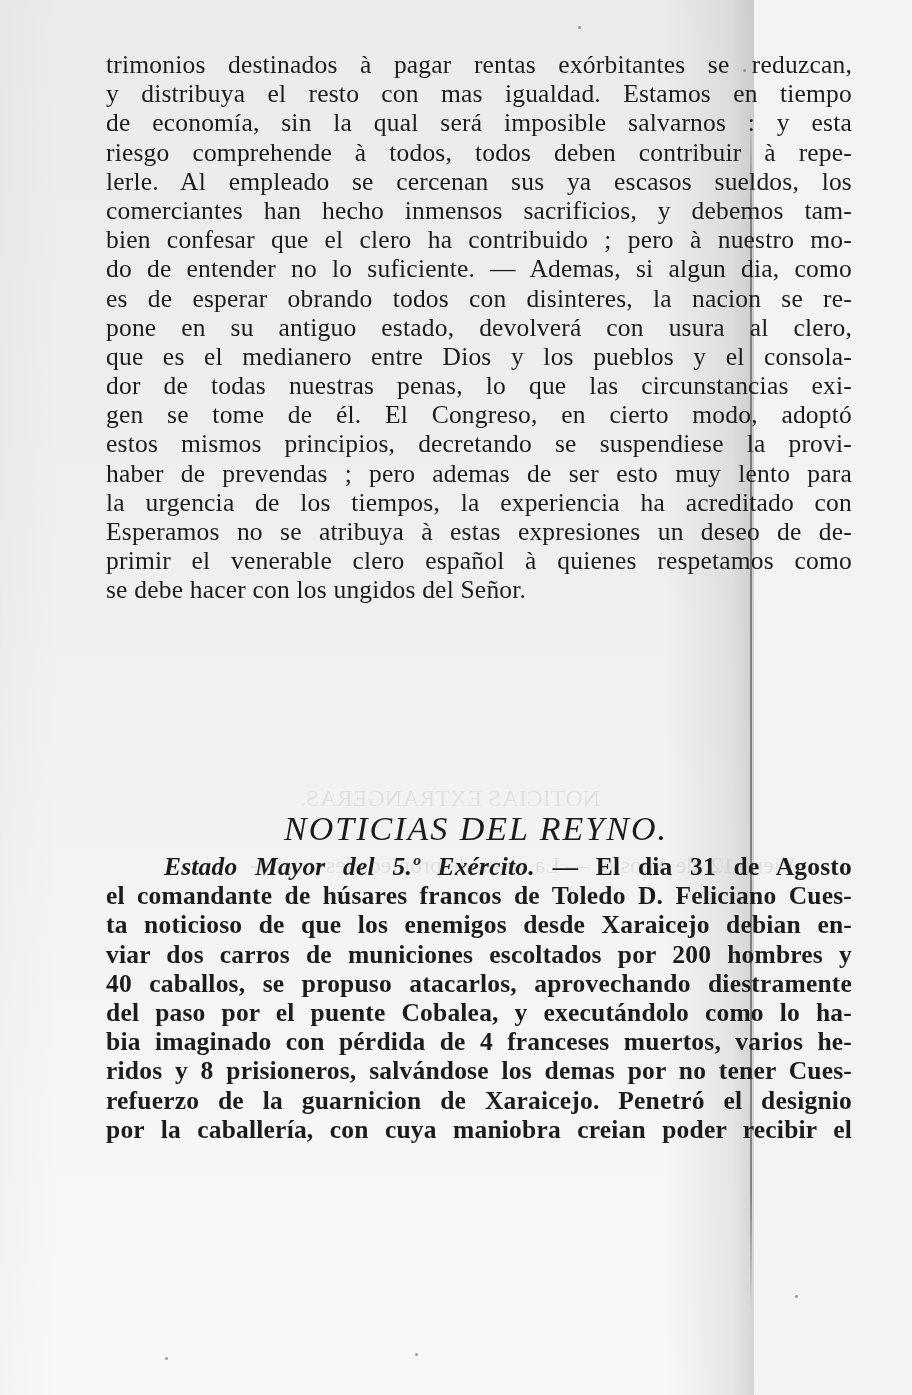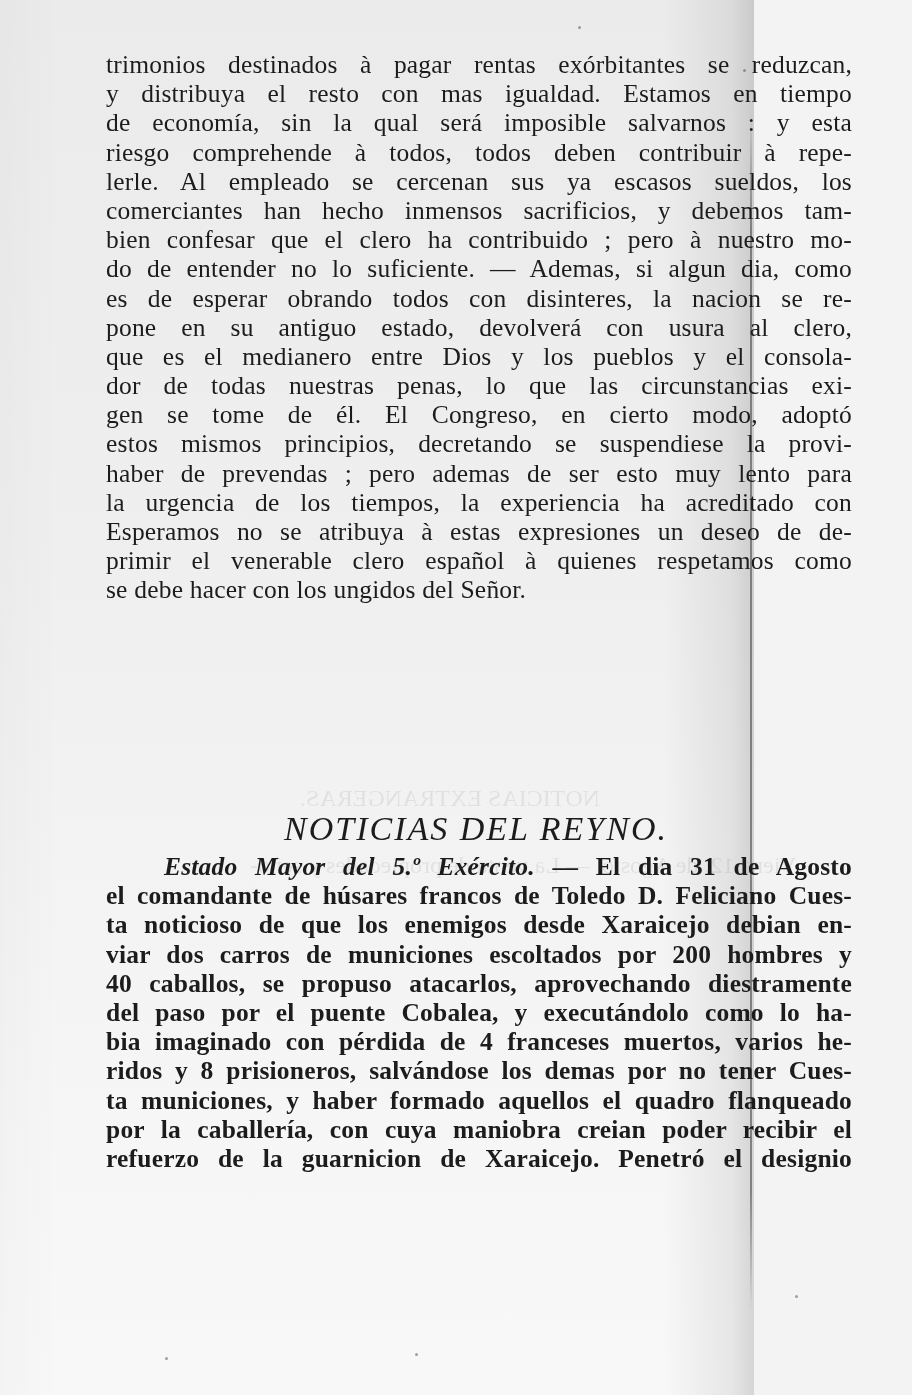--- a/index.html
+++ b/index.html
@@ -125,17 +125,16 @@
 
   <div class="text-block block-2">
     <span class="line indent"><span class="italic">Estado Mayor del 5.º Exército.</span><span> — El dia 31 de Agosto</span></span>
     <span class="line">el comandante de húsares francos de Toledo D. Feliciano Cues-</span>
     <span class="line">ta noticioso de que los enemigos desde Xaraicejo debian en-</span>
     <span class="line">viar dos carros de municiones escoltados por 200 hombres y</span>
     <span class="line">40 caballos, se propuso atacarlos, aprovechando diestramente</span>
     <span class="line">del paso por el puente Cobalea, y executándolo como lo ha-</span>
     <span class="line">bia imaginado con pérdida de 4 franceses muertos, varios he-</span>
     <span class="line">ridos y 8 prisioneros, salvándose los demas por no tener Cues-</span>
-    <span class="line">ta municiones, y haber formado aquellos el quadro flanqueado</span>
+    <span class="line">refuerzo de la guarnicion de Xaraicejo. Penetró el designio</span>
     <span class="line">por la caballería, con cuya maniobra creian poder recibir el</span>
-    <span class="line">refuerzo de la guarnicion de Xaraicejo. Penetró el designio</span>
   </div>
 </div>
 
 </body></html>

